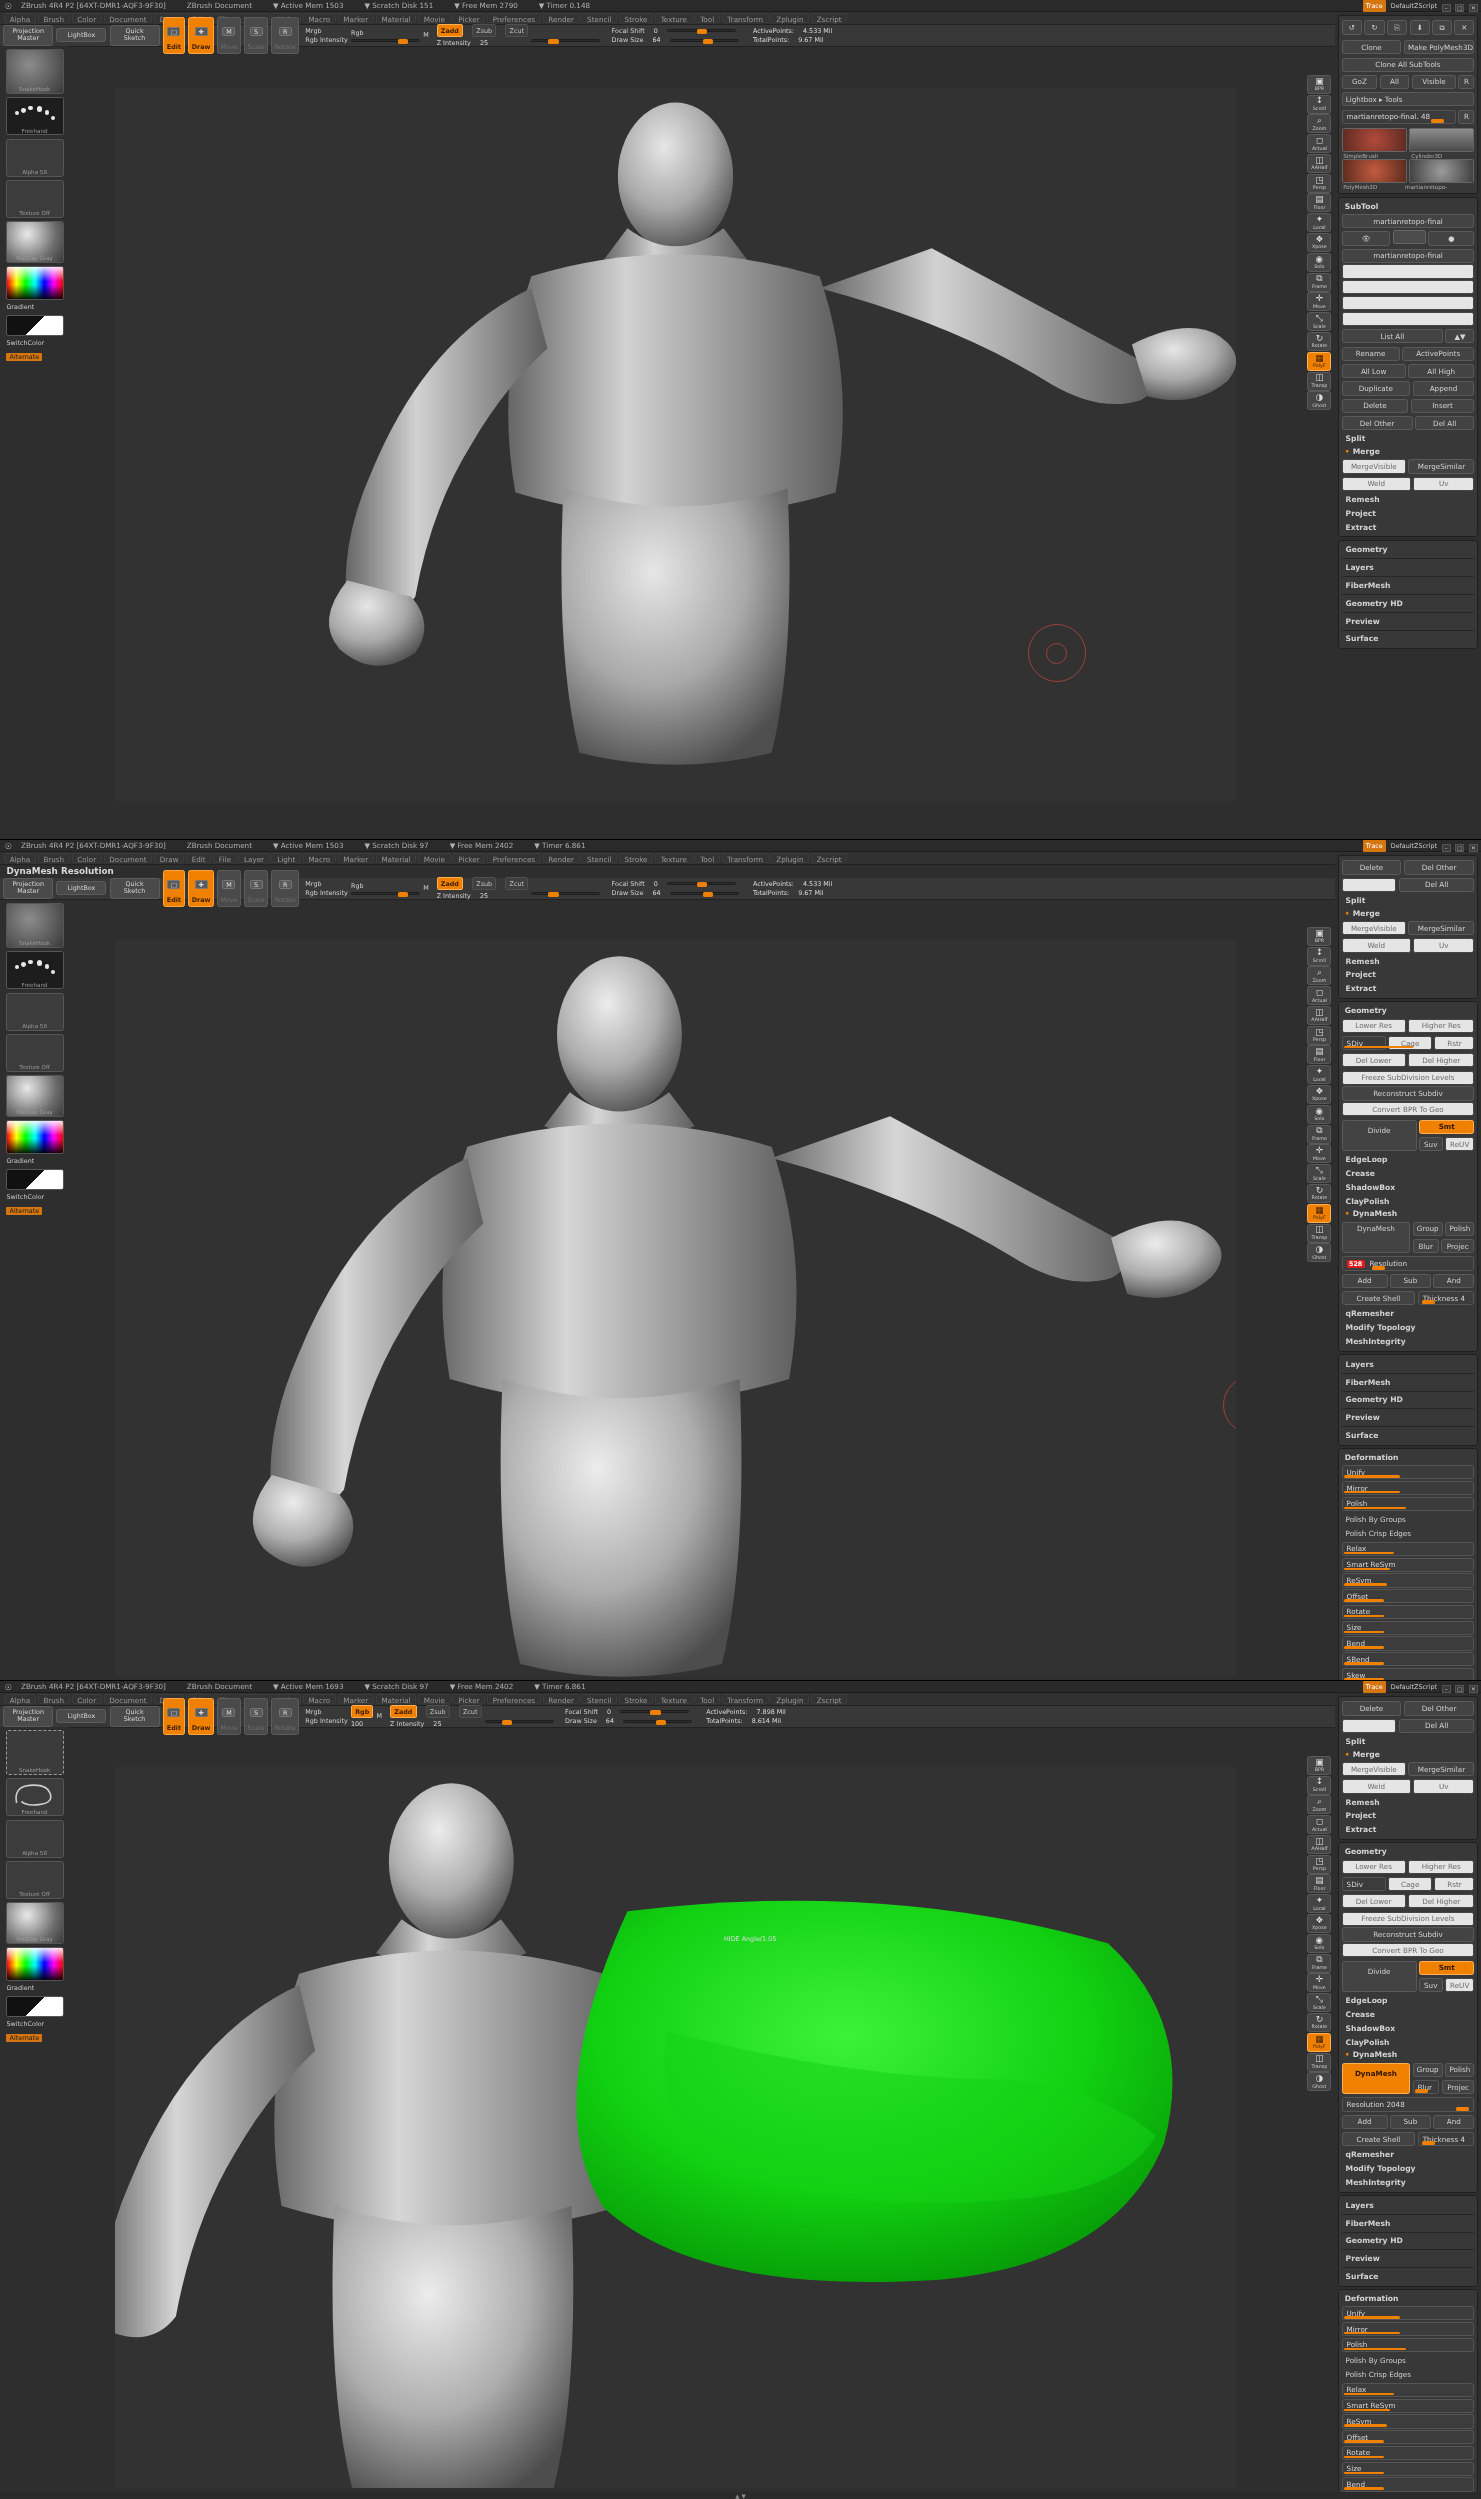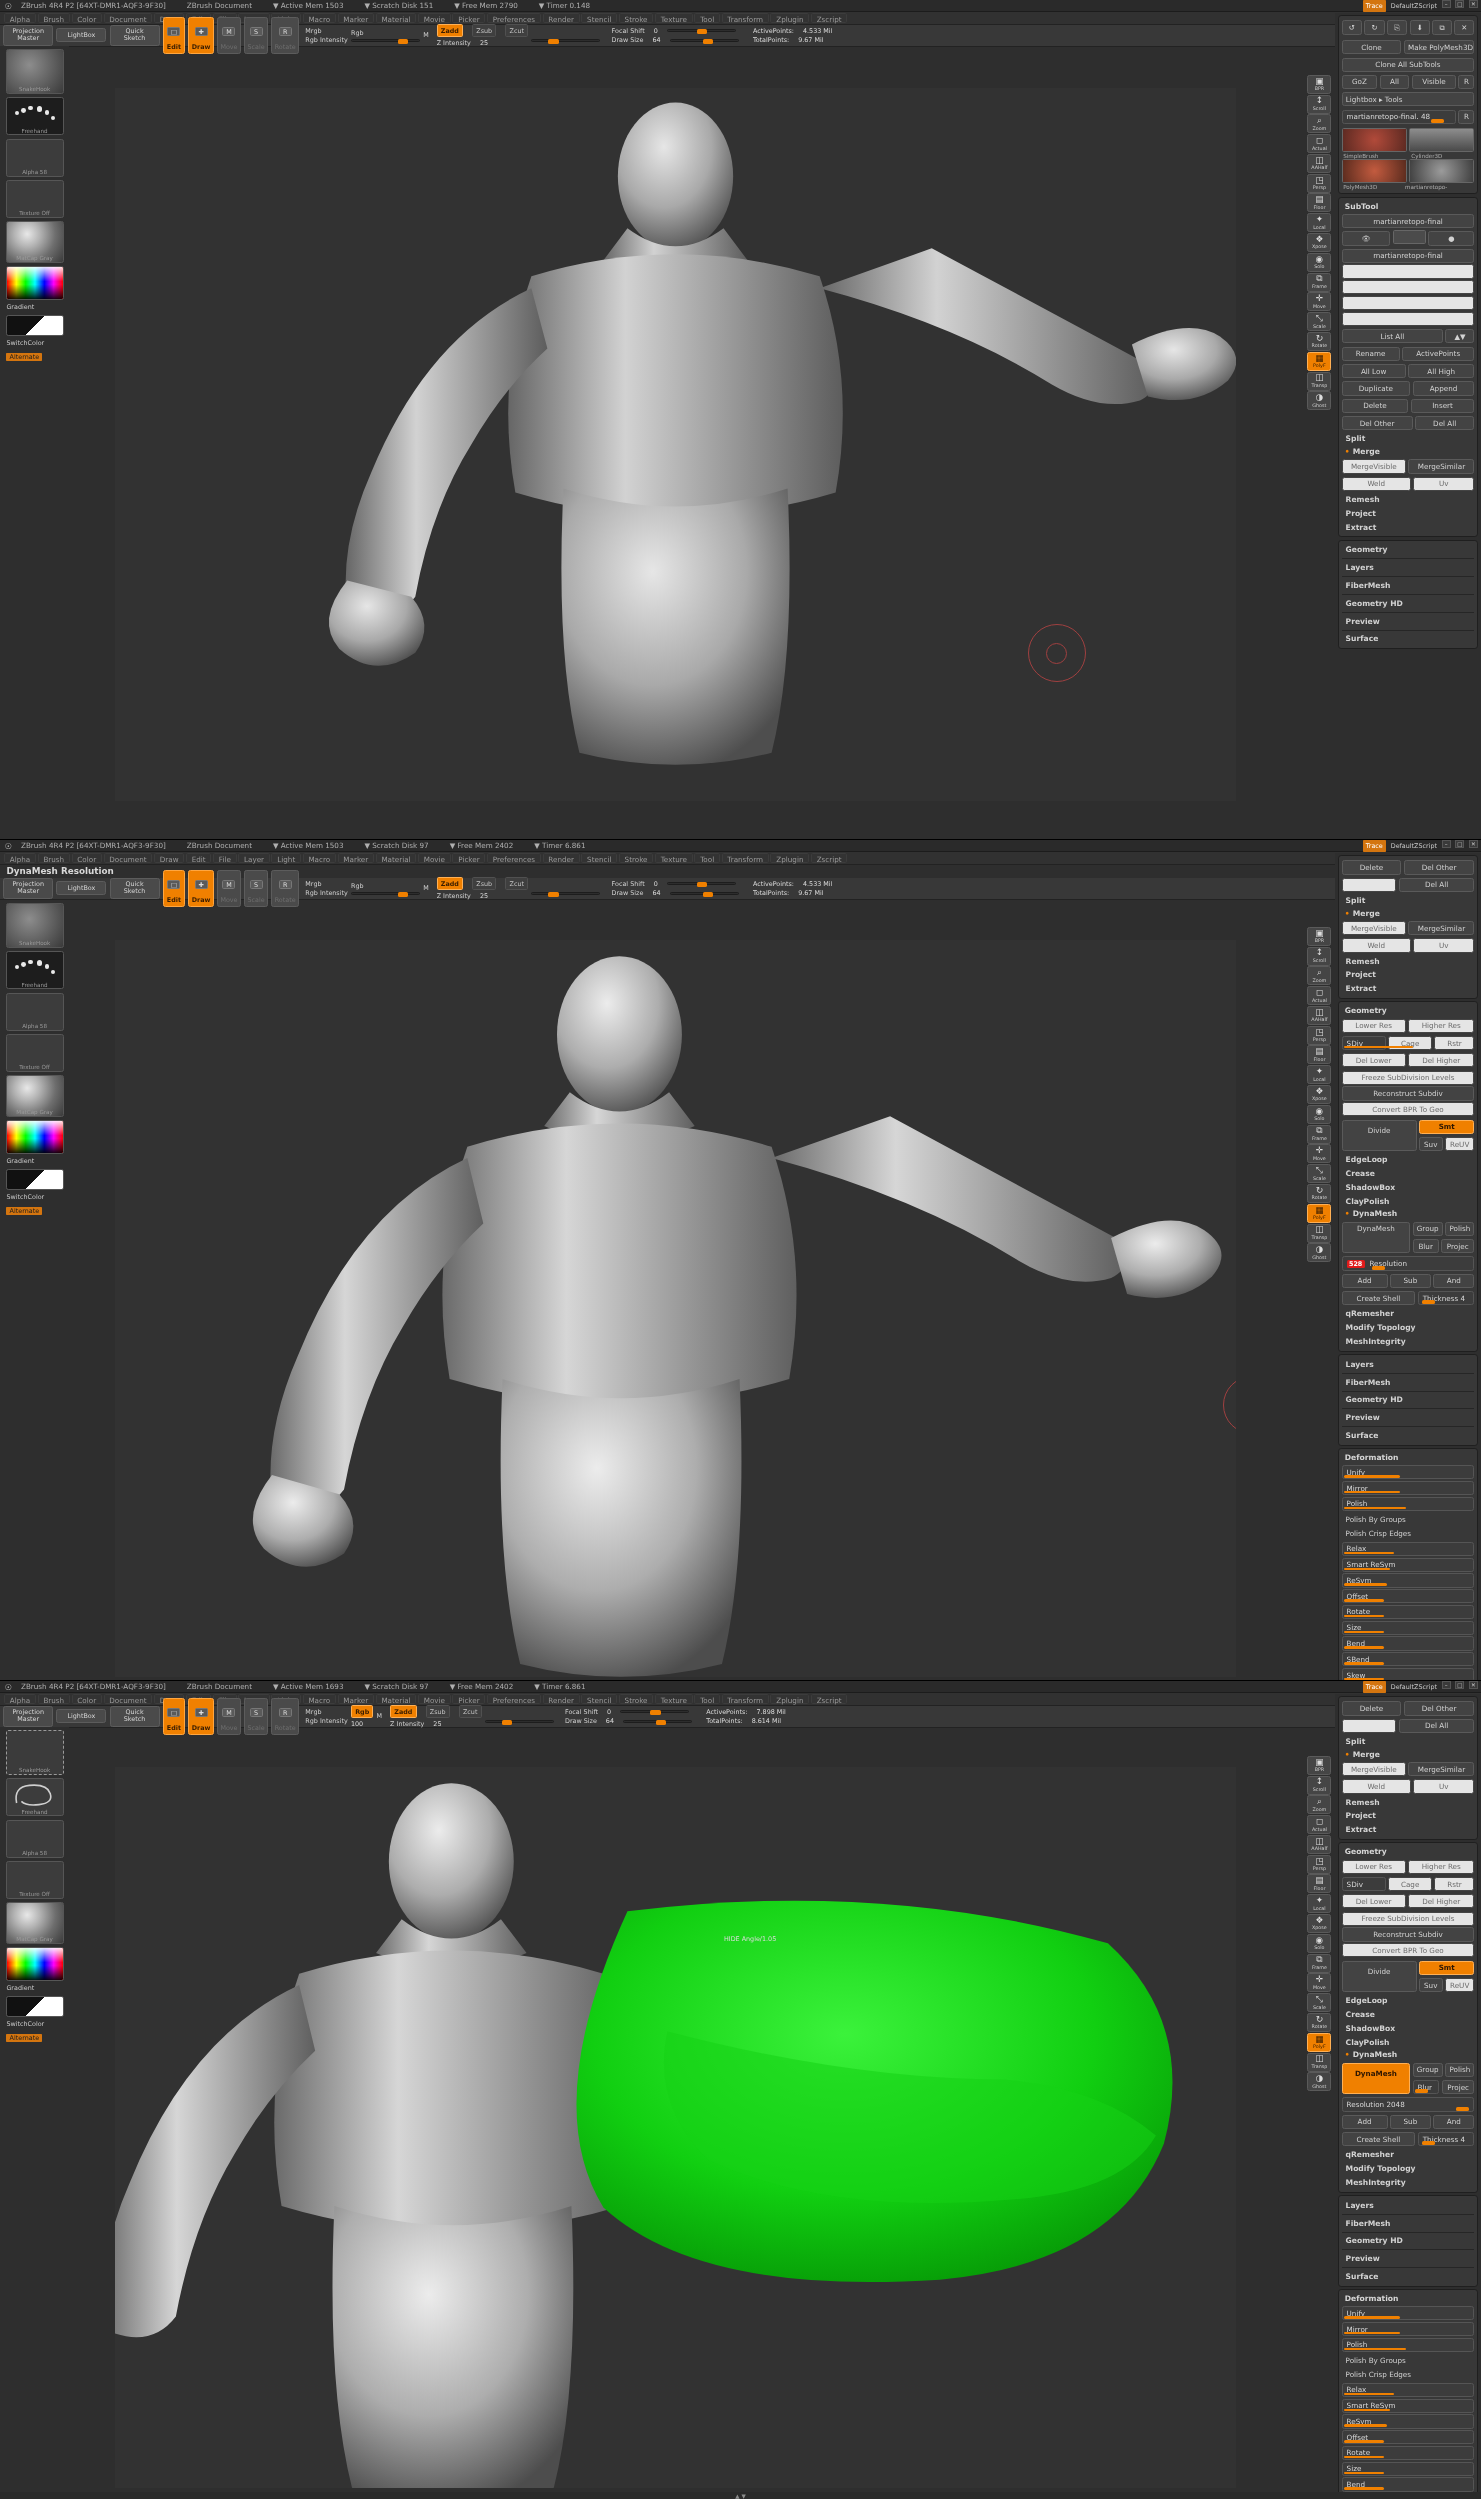--- a/index.html
+++ b/index.html
@@ -17,21 +17,21 @@
 
   
   .titlebar {
     height: 12px; background: #2a2a2a; color: #b9b9b9;
     font-size: 7.2px; line-height: 12px; white-space: nowrap;
     display: flex; align-items: center; gap: 21px; padding-left: 21px;
     border-bottom: 0.8px solid #1c1c1c; position: relative;
   }
   .titlebar .seg { color: #b0b0b0; }
   .titlebar .menu-z { position: absolute; left: 4.8px; top: 0.8px; color: #cfcfcf; font-size: 8px; }
-  .tb-right { position: absolute; right: 3.2px; top: 0; display: flex; align-items: flex-start; gap: 4.8px; height: 12px; }
+  .tb-right { position: absolute; right: 3.2px; top: 0; display: flex; align-items: flex-end; gap: 4.8px; height: 12px; }
   .tb-right .lic { background: #d4750f; color: #fff; padding: 0 3.2px; font-size: 6.4px; border-radius: 0.8px; }
   .tb-right .dflt { color: #c9c9c9; font-size: 6.4px; }
   .winbtn { width: 8.8px; height: 8px; background: #3a3a3a; border: 0.8px solid #555;
             color: #ccc; font-size: 5.6px; line-height: 7.2px; text-align: center; }
 
   
   .menubar {
     height: 13px; background: #313131; display: flex; align-items: stretch;
     border-bottom: 0.8px solid #222; padding-left: 3.2px;
   }

